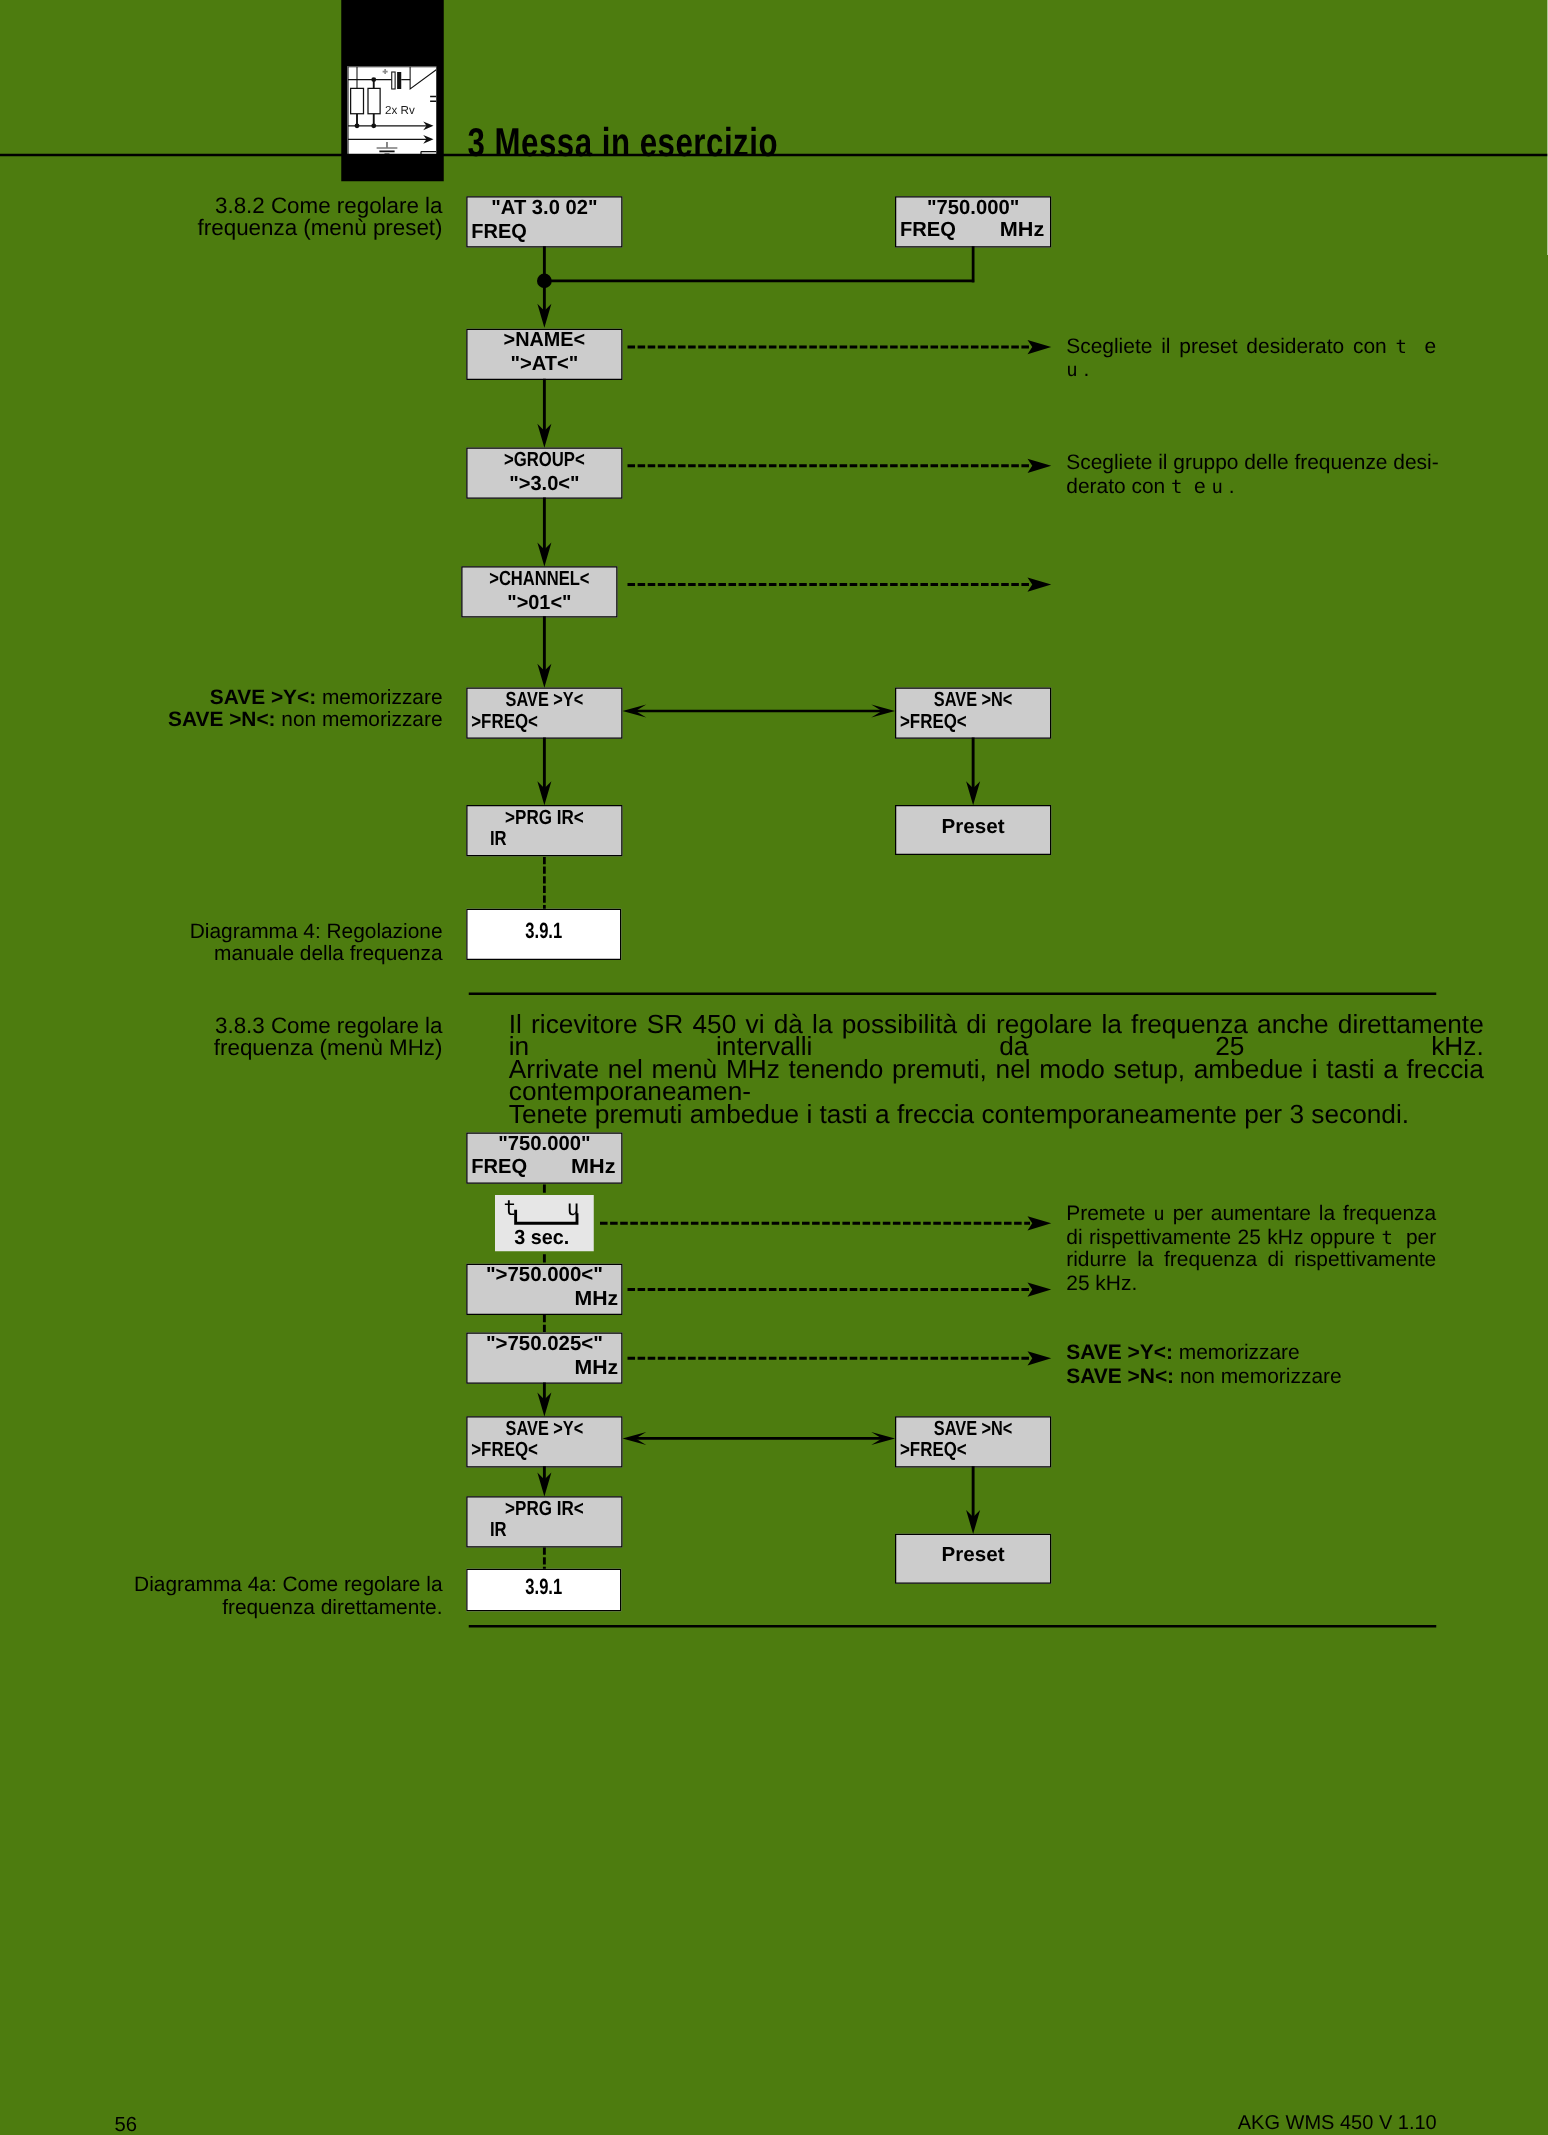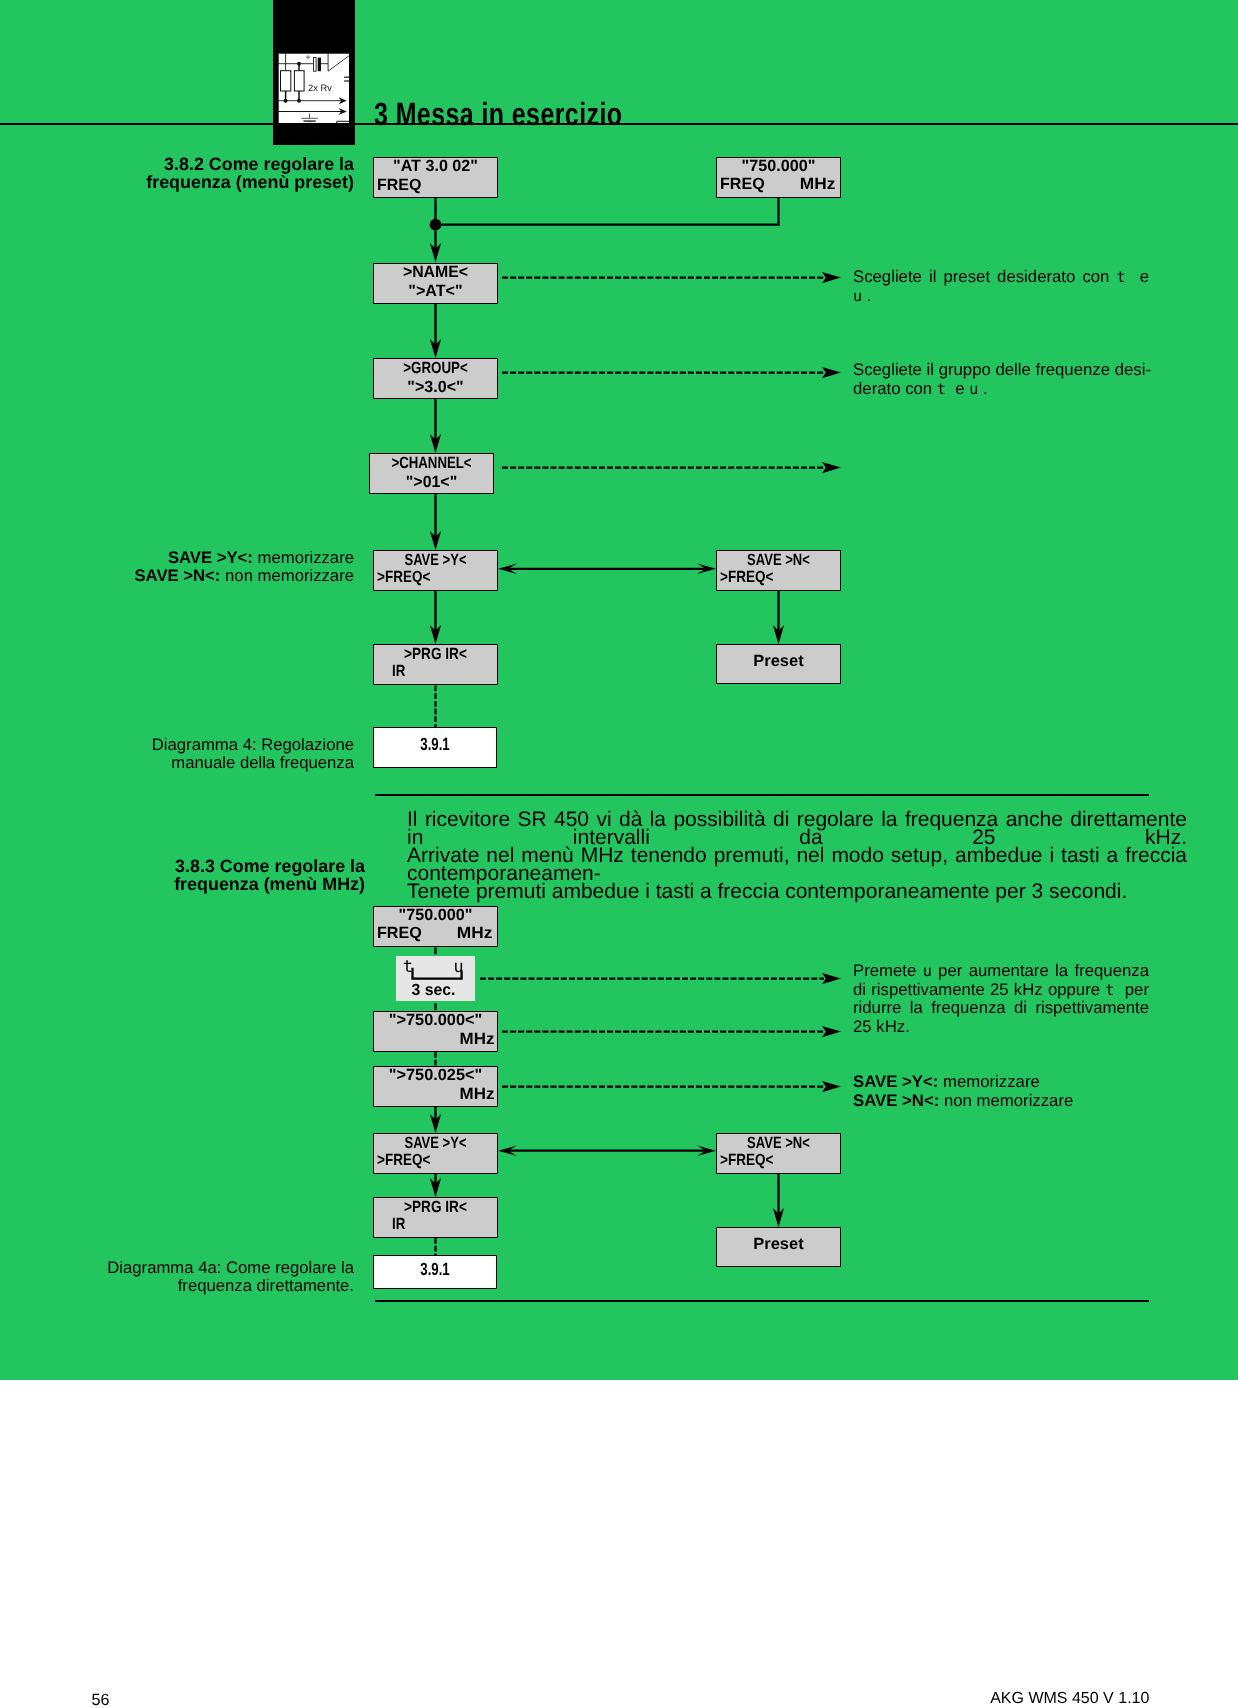--- a/index.html
+++ b/index.html
@@ -1,38 +1,38 @@
 <!DOCTYPE html>
 <html><head>
 <meta charset="utf-8">
 <title>AKG WMS 450 V 1.10 - page 56</title>
 <style>
   html,body{margin:0;padding:0;background:#fff;}
   body{width:1238px;height:1708px;position:relative;overflow:hidden;
        -webkit-font-smoothing:antialiased;text-rendering:geometricPrecision;
        font-family:"Liberation Sans",sans-serif;color:#000;}
-  .page{position:absolute;left:0;top:0;width:1238px;height:1380px;background:#22c55e;}
+  .page{position:absolute;left:0;top:0;width:1238px;height:1708px;background:#4d7c0f;}
   #header-rule{position:absolute;left:0;top:123px;width:1238px;height:2.2px;background:#000;}
   #header-block{position:absolute;left:273px;top:0;width:82px;height:145px;background:#000;}
   #header-circuit{position:absolute;left:277.8px;top:52.5px;width:71.2px;height:71.7px;background:#fff;}
   #page-title{position:absolute;left:374px;top:103px;font-size:32.2px;letter-spacing:0.55px;font-weight:bold;
      white-space:nowrap;line-height:22.5px;transform:scaleX(0.775);transform-origin:0 0;}
   
   .nbox{position:absolute;background:#cccccc;border:1.6px solid #000;box-sizing:border-box;
         font-weight:bold;}
   .wbox{position:absolute;background:#fff;border:1.4px solid #000;box-sizing:border-box;
         font-weight:bold;}
   .gbox{position:absolute;background:#e6e6e6;box-sizing:border-box;}
   .ln{position:absolute;white-space:nowrap;}
   .cc{left:0;right:0;text-align:center;}
   .ll{text-align:left;}
   .rr{text-align:right;}
   
   .side{position:absolute;text-align:right;line-height:18.4px;font-size:16.7px;}
-  .sideb{font-weight:bold;font-size:17.9px;line-height:18.3px;}
+  .sideb{font-weight:normal;font-size:17.9px;line-height:18.3px;}
   
   .rtext{position:absolute;font-size:16.75px;line-height:18.5px;}
   .rj{text-align:justify;text-align-last:justify;}
   .rl{text-align:left;white-space:nowrap;}
   .ar{font-family:"DejaVu Sans Mono",monospace;font-size:15.1px;}
   .bodytext{position:absolute;font-size:21px;line-height:18.1px;margin-left:32px;}
   .rule{position:absolute;background:#000;height:1.7px;}
   #footer-pageno{position:absolute;left:91.6px;top:1691px;font-size:16.2px;font-weight:normal;line-height:18px;}
   #footer-right{position:absolute;left:990.2px;top:1690px;font-size:16px;font-weight:normal;line-height:18px;}
   svg.layer{position:absolute;left:0;top:0;width:1238px;height:1708px;overflow:visible;pointer-events:none;}
@@ -108,21 +108,21 @@
   </div>
   <div class="side" style="left:60px;top:549px;width:294px;">
     <div><b>SAVE &gt;Y&lt;:</b><span> memorizzare</span></div>
     <div><b>SAVE &gt;N&lt;:</b><span> non memorizzare</span></div>
   </div>
   <div class="side" style="left:60px;top:736px;width:294px;">
     <div>Diagramma 4: Regolazione</div>
     <div>manuale della frequenza</div>
   </div>
 
-  <div class="side sideb" style="left:111px;top:811px;width:254px;margin-top:46px;">
+  <div class="side sideb" style="left:100px;top:811px;width:254px;">
     <div>3.8.3 Come regolare la</div>
     <div>frequenza (menù MHz)</div>
   </div>
   <div class="side" style="left:60px;top:1259px;width:294px;">
     <div>Diagramma 4a: Come regolare la</div>
     <div>frequenza direttamente.</div>
   </div>
 
   <div class="bodytext" style="left:375px;top:811px;width:780px;">
     <div class="rj">Il ricevitore SR 450 vi dà la possibilità di regolare la frequenza anche direttamente in intervalli da 25 kHz.</div>

